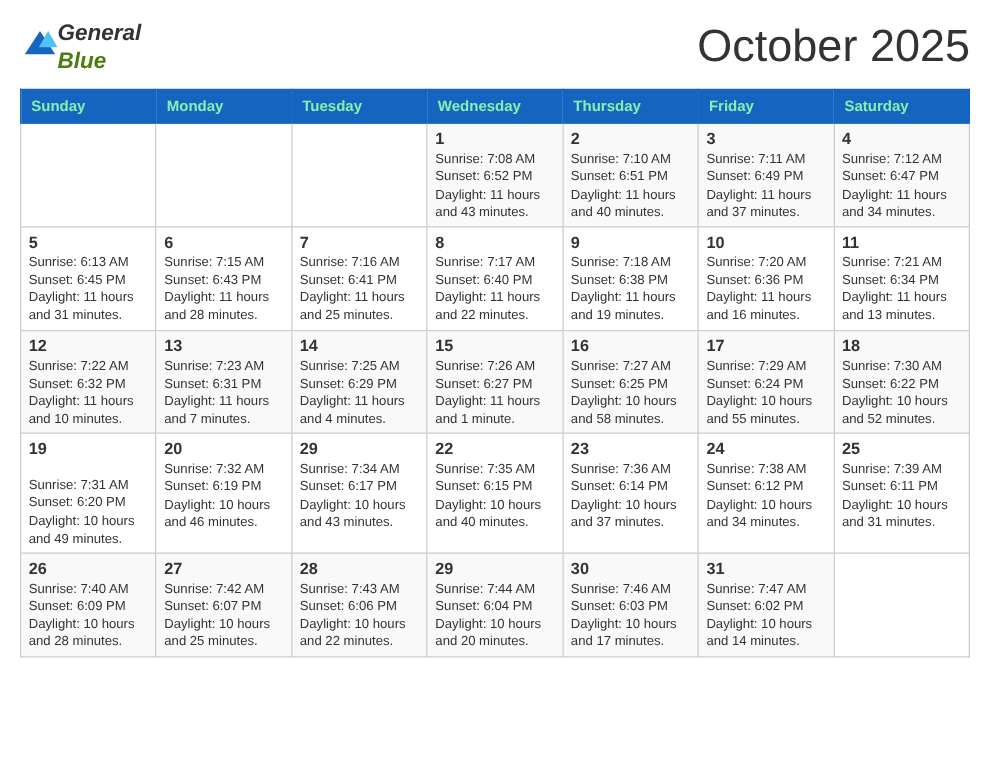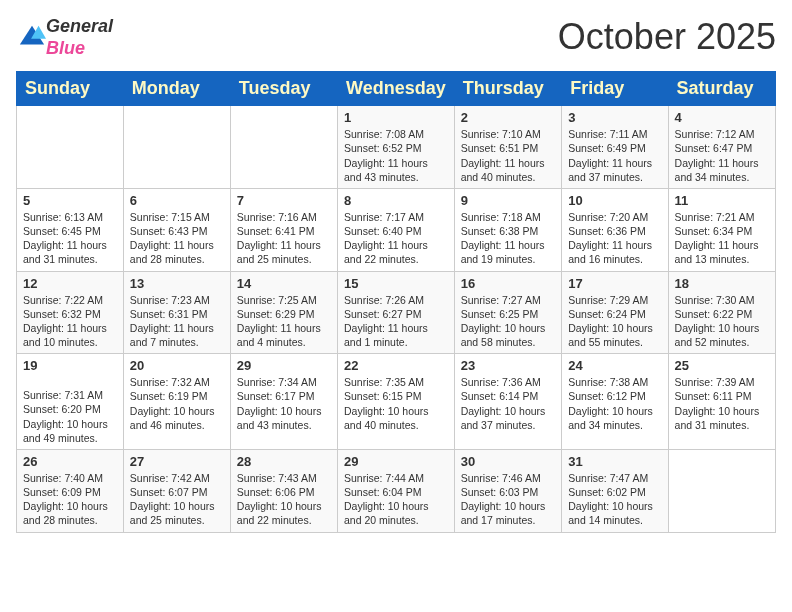--- a/index.html
+++ b/index.html
@@ -20,21 +20,21 @@
       display: flex;
       align-items: center;
       font-style: italic;
     }
     .logo-text {
       font-size: 18px;
       font-weight: bold;
       line-height: 1.2;
     }
     .logo-general { color: #333; }
-    .logo-blue { color: #ec4899; }
+    .logo-blue { color: #4d7c0f; }
     .logo-icon {
       width: 28px;
       height: 28px;
       margin-left: 2px;
     }
     .title-block { text-align: right; }
     .month-title {
       font-size: 36px;
       font-weight: normal;
       color: #333;
@@ -43,22 +43,22 @@
       font-size: 16px;
       color: #333;
     }
     table {
       width: 100%;
       border-collapse: collapse;
       border: 1px solid #ccc;
     }
     thead tr th {
       background: #1565c0;
-      color: #fef9c3;
-      font-size: 18px;
+      color: #86efac;
+      font-size: 12px;
       font-weight: bold;
       text-align: left;
       padding: 6px 8px;
       border: 1px solid #1565c0;
     }
     tbody tr td {
       border: 1px solid #ccc;
       vertical-align: top;
       padding: 4px 6px;
       font-size: 11px;

